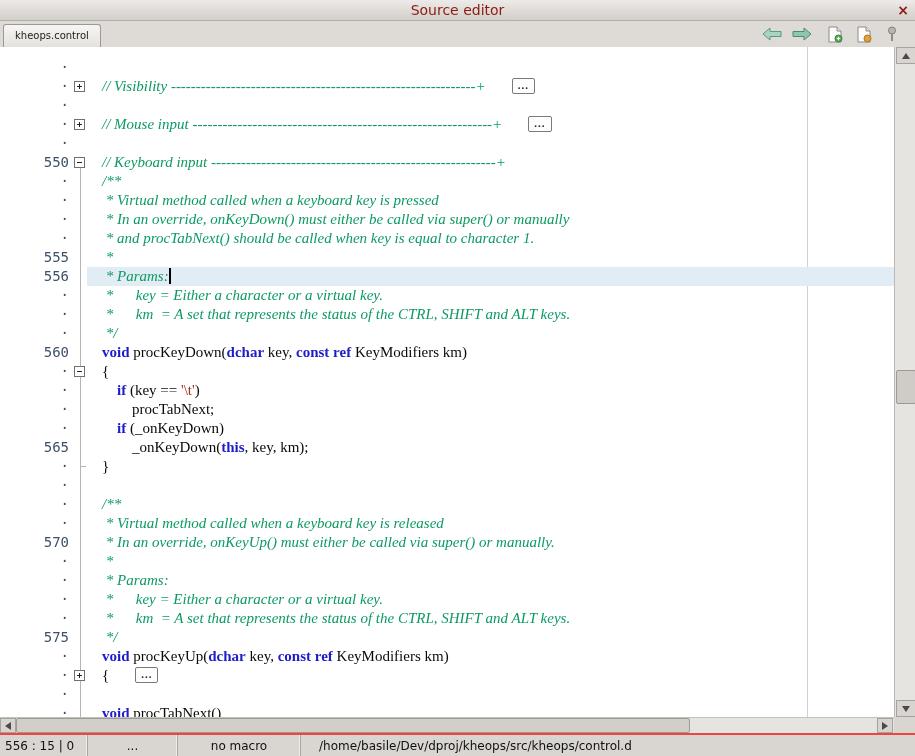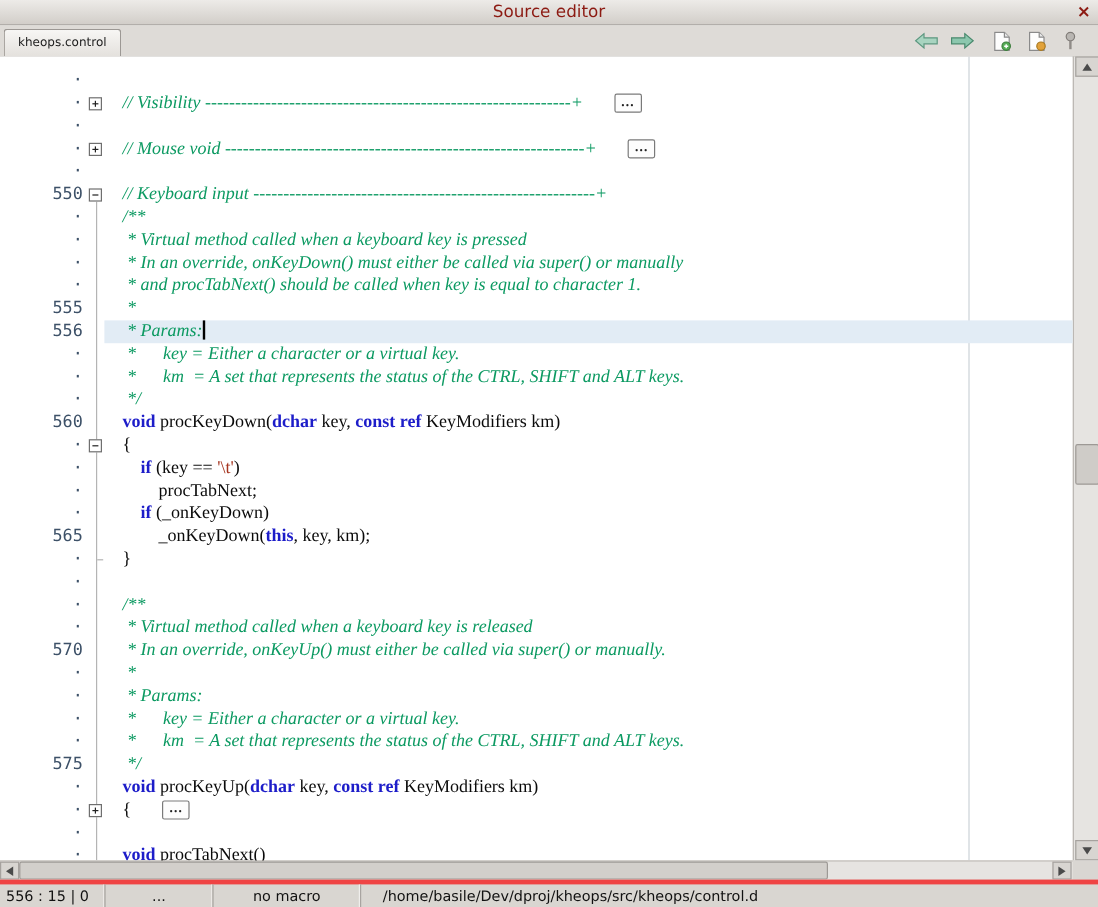--- a/index.html
+++ b/index.html
@@ -65,21 +65,21 @@
             border:1px solid #9d9995;box-sizing:border-box;border-radius:2px;}
   .corner{position:absolute;left:894px;top:717px;width:21px;height:16px;background:#d9d6d2;}
   .tri{width:0;height:0;display:block;}
   .tri.up{border-left:4px solid transparent;border-right:4px solid transparent;border-bottom:6px solid #4a4a4a;}
   .tri.down{border-left:4px solid transparent;border-right:4px solid transparent;border-top:6px solid #4a4a4a;}
   .tri.left{border-top:4px solid transparent;border-bottom:4px solid transparent;border-right:6px solid #4a4a4a;}
   .tri.right{border-top:4px solid transparent;border-bottom:4px solid transparent;border-left:6px solid #4a4a4a;}
 
   
   .statusbar{position:absolute;left:0;top:733px;width:915px;height:23px;background:#d9d6d1;
-             border-top:4px solid #ef4444;box-sizing:border-box;display:flex;align-items:center;
+             border-top:2px solid #ef4444;box-sizing:border-box;display:flex;align-items:center;
              font-size:12px;color:#111;}
   .sb{height:100%;display:flex;align-items:center;box-sizing:border-box;
       border-right:1px solid #a8a4a0;box-shadow:inset -1px 0 0 #f0eeec;}
   .sb.p1{width:88px;padding-left:5px;}
   .sb.p2{width:90px;justify-content:center;}
   .sb.p3{width:123px;justify-content:center;}
   .sb.p4{flex:1;padding-left:18px;border-right:none;box-shadow:none;}
 </style>
 </head>
 <body>
@@ -148,21 +148,21 @@
         <div class="row">
           <span class="ln">·</span>
           <span class="fold"></span>
           <span class="code"></span>
         </div>
         <div class="row">
           <span class="ln">·</span>
           <span class="fold">
             <span class="fbox plus"></span>
           </span>
-          <span class="code"><span class="tk-t">    </span><span class="tk-c">// Mouse void ------------------------------------------------------------+</span><span class="ellbox">...</span></span>
+          <span class="code"><span class="tk-t">    </span><span class="tk-c">// Mouse input ------------------------------------------------------------+</span><span class="ellbox">...</span></span>
         </div>
         <div class="row">
           <span class="ln">·</span>
           <span class="fold"></span>
           <span class="code"></span>
         </div>
         <div class="row">
           <span class="ln">550</span>
           <span class="fold">
             <span class="fbox minus"></span>

